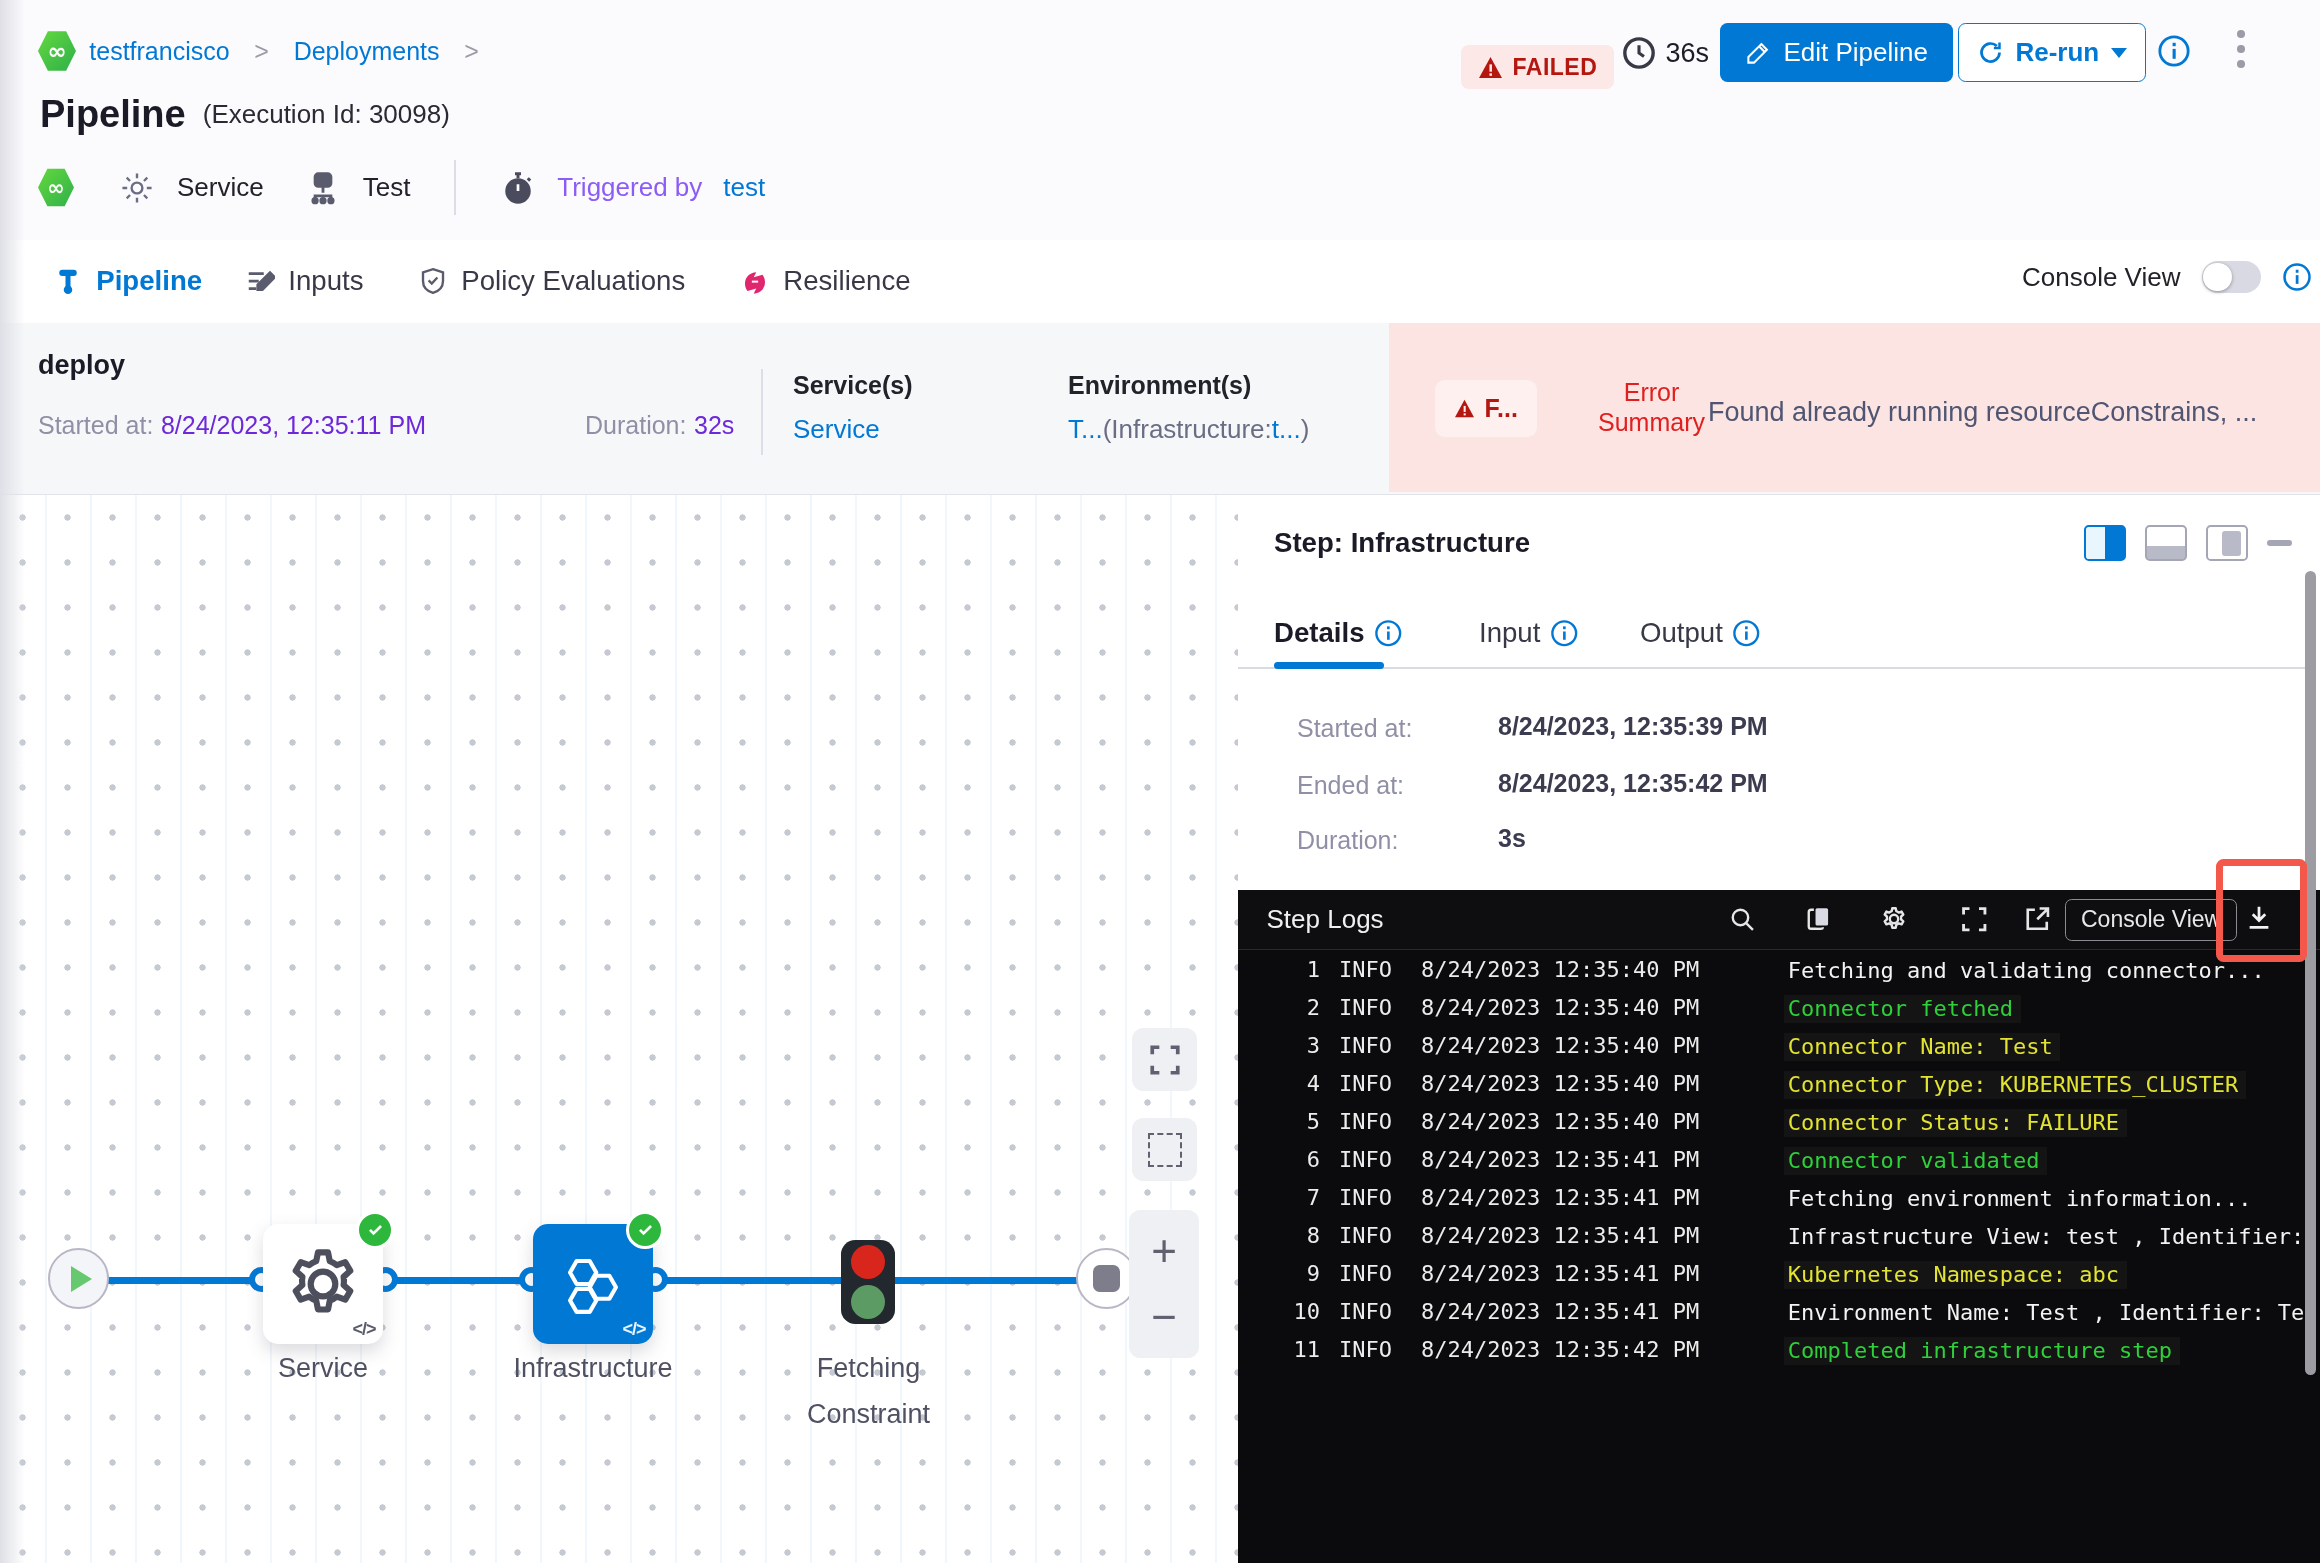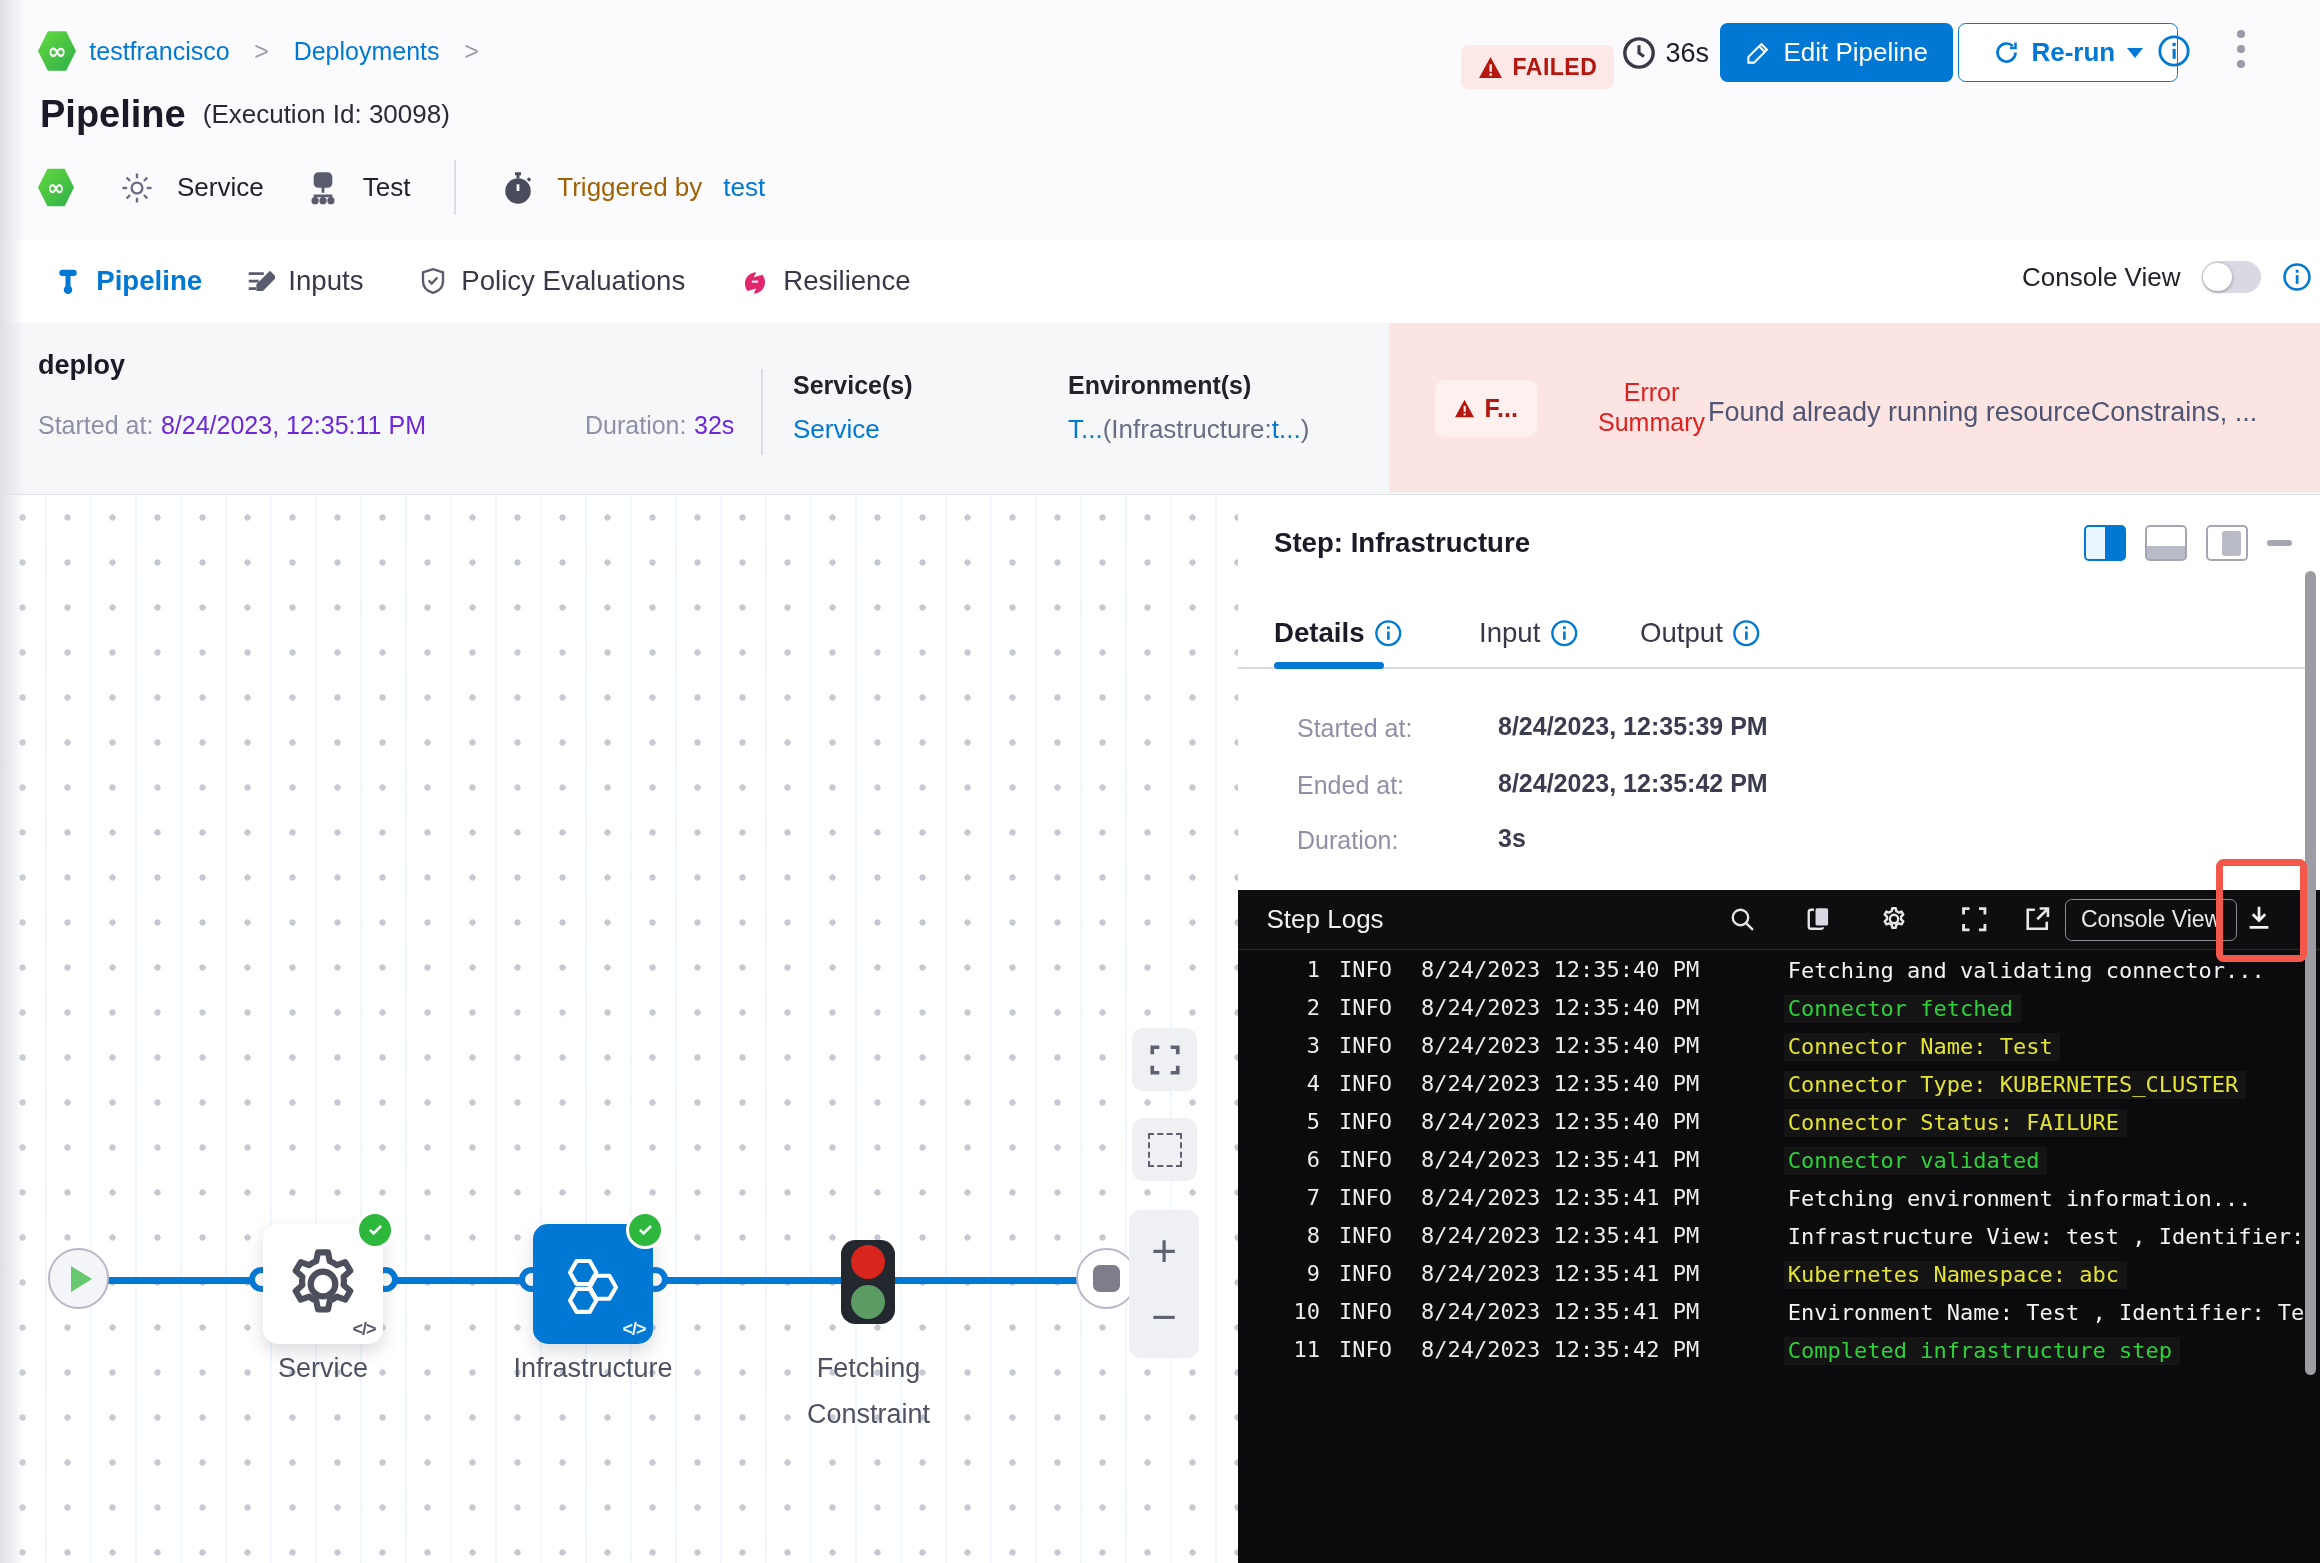--- a/index.html
+++ b/index.html
@@ -11,28 +11,28 @@
   .hdr{left:0;top:0;width:2321px;height:240px;background:#fbfbfd;}
   .edge{left:0;top:0;width:25px;height:1564px;background:linear-gradient(to right,#dfe0e6,rgba(223,224,230,0));z-index:40;pointer-events:none;}
   .crumb{font-size:25px;color:#0278d5;}
   .crumb-sep{color:#9b9ca8;font-size:25px;margin:0 11.4px;}
   .hexlogo{width:42px;height:46px;background:linear-gradient(135deg,#63d93e,#2faf4a);
      clip-path:polygon(26% 3%,74% 3%,100% 50%,74% 97%,26% 97%,0 50%);
      display:flex;align-items:center;justify-content:center;color:#fff;font-weight:bold;font-size:27px;font-family:"DejaVu Sans",sans-serif;}
   .title{font-size:38px;font-weight:700;color:#1b1b28;}
   .exec{font-size:26px;color:#2a2a35;margin-left:17px;font-weight:400;}
   .meta-label{font-size:26px;color:#22222a;}
-  .meta-gray{font-size:26px;color:#a16207;}
+  .meta-gray{font-size:26px;color:#8b5cf6;}
   .vline{width:1.9px;height:55px;background:#dcdde6;}
   .failed-badge{background:#fce9e7;border-radius:7.6px;height:44px;padding:0 17px;display:flex;align-items:center;gap:9.5px;}
   .failed-badge span{color:#b41710;font-weight:700;font-size:23px;letter-spacing:0.5px;}
   .btn-primary{background:#0278d5;color:#fff;border:none;border-radius:7.6px;height:59px;font-size:26px;
      display:flex;align-items:center;gap:11.4px;padding:0 25px;cursor:pointer;font-family:inherit;}
   .btn-outline{background:#fff;color:#0278d5;border:1.9px solid #0278d5;border-radius:7.6px;height:59px;font-size:26px;font-weight:600;
-     display:flex;align-items:center;gap:11.4px;padding:0 34px;cursor:pointer;font-family:inherit;}
+     display:flex;align-items:center;gap:11.4px;padding:0 18px;cursor:pointer;font-family:inherit;}
   .caret{width:0;height:0;border-left:8.6px solid transparent;border-right:8.6px solid transparent;border-top:10.5px solid #0278d5;}
   .kebab{display:flex;flex-direction:column;gap:7.6px;}
   .kebab i{width:7.6px;height:7.6px;border-radius:50%;background:#9b9ca8;}
   
   .tabbar{left:0;top:240px;width:2321px;height:84px;background:#fff;border-bottom:1.9px solid #dcdde4;}
   .tab{display:flex;align-items:center;gap:13.3px;font-size:27.6px;color:#383946;height:82px;cursor:pointer;}
   .tab.active{color:#0278d5;font-weight:700;}
   .tab-underline{position:absolute;left:53px;top:318px;width:162px;height:6.7px;background:#0278d5;border-radius:3.8px 3.8px 0 0;}
   .toggle{width:59px;height:32px;border-radius:16px;background:#d8d9e3;position:relative;}
   .toggle .knob{position:absolute;left:1.9px;top:1.9px;width:28.5px;height:28.5px;border-radius:50%;background:#fff;box-shadow:0 1px 3.8px rgba(0,0,0,.35);}

